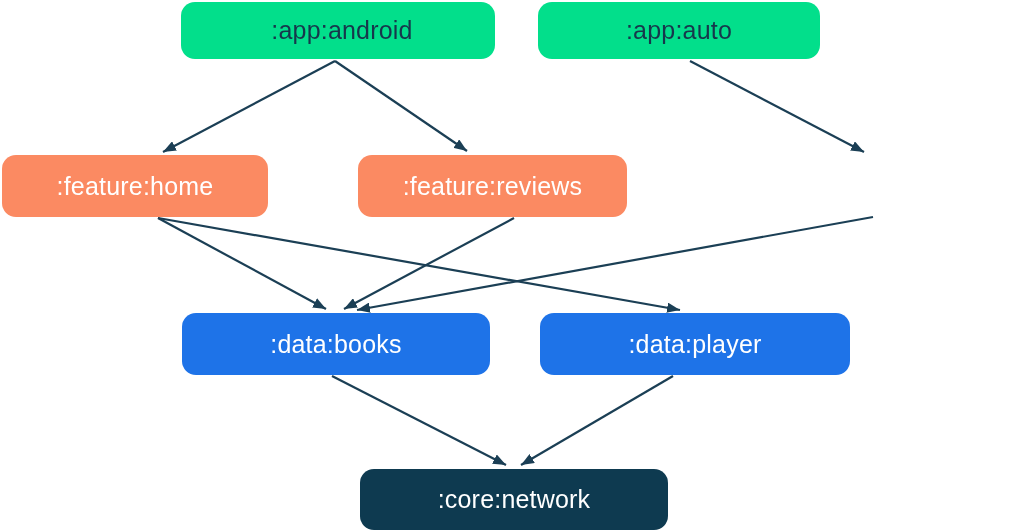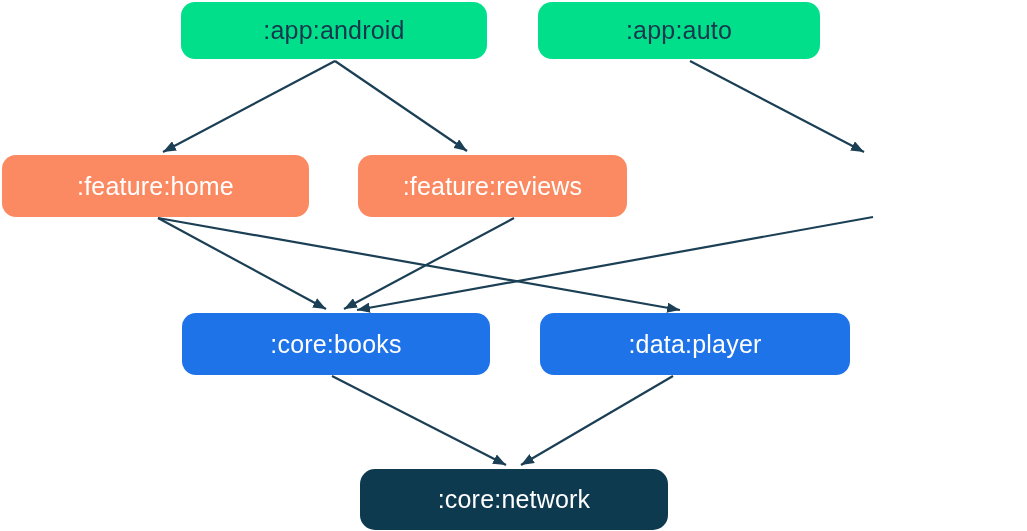--- a/index.html
+++ b/index.html
@@ -36,21 +36,21 @@
     display: flex;
     align-items: center;
     justify-content: center;
     font-size: 25px;
     letter-spacing: 0.2px;
     white-space: nowrap;
   }
   .node.app     { background: var(--app);     color: var(--app-text); }
   .node.feature { background: var(--feature); color: var(--light-text); }
   .node.data    { background: var(--data);    color: var(--light-text); }
-  .node.core    { background: var(--core);    color: var(--light-text); border-radius: 15px; }
+  .node.core    { background: var(--core);    color: var(--light-text); }
 </style>
 </head>
 <body>
 
 <div id="canvas">
 
   <svg id="edges" viewBox="0 0 1027 531" xmlns="http://www.w3.org/2000/svg">
     <defs>
       <marker id="arrow" viewBox="0 0 10 8" refX="10" refY="4" markerWidth="13" markerHeight="10.4" markerUnits="userSpaceOnUse" orient="auto-start-reverse">
         <path d="M0,0 L10,4 L0,8 z"></path>
@@ -60,39 +60,39 @@
       <line x1="335" y1="61" x2="467" y2="151" marker-end="url(#arrow)"></line>
       <line x1="690" y1="61" x2="864" y2="152" marker-end="url(#arrow)"></line>
       <line x1="158" y1="218" x2="326" y2="309" marker-end="url(#arrow)"></line>
       <line x1="158" y1="218" x2="680" y2="310" marker-end="url(#arrow)"></line>
       <line x1="514" y1="218" x2="344" y2="309" marker-end="url(#arrow)"></line>
       <line x1="873" y1="217" x2="357" y2="310" marker-end="url(#arrow)"></line>
       <line x1="332" y1="376" x2="506" y2="465" marker-end="url(#arrow)"></line>
       <line x1="673" y1="376" x2="521" y2="465" marker-end="url(#arrow)"></line>
     </svg>
 
-  <div class="node app" style="left: 181px; top: 2px; width: 306px; height: 57px;">
+  <div class="node app" style="left: 181px; top: 2px; width: 306px; height: 57px; padding-left: 8px;">
     <span class="node-label">:app:android</span>
   </div>
 
   <div class="node app" style="left: 538px; top: 2px; width: 282px; height: 57px;">
     <span class="node-label">:app:auto</span>
   </div>
 
-  <div class="node feature" style="left: 2px; top: 155px; width: 307px; height: 62px;">
+  <div class="node feature" style="left: 2px; top: 155px; width: 266px; height: 62px;">
     <span class="node-label">:feature:home</span>
   </div>
 
   <div class="node feature" style="left: 358px; top: 155px; width: 269px; height: 62px;">
     <span class="node-label">:feature:reviews</span>
   </div>
 
 
   <div class="node data" style="left: 182px; top: 313px; width: 308px; height: 62px;">
-    <span class="node-label">:core:books</span>
+    <span class="node-label">:data:books</span>
   </div>
 
   <div class="node data" style="left: 540px; top: 313px; width: 310px; height: 62px;">
     <span class="node-label">:data:player</span>
   </div>
 
   <div class="node core" style="left: 360px; top: 469px; width: 308px; height: 61px;">
     <span class="node-label">:core:network</span>
   </div>
 

